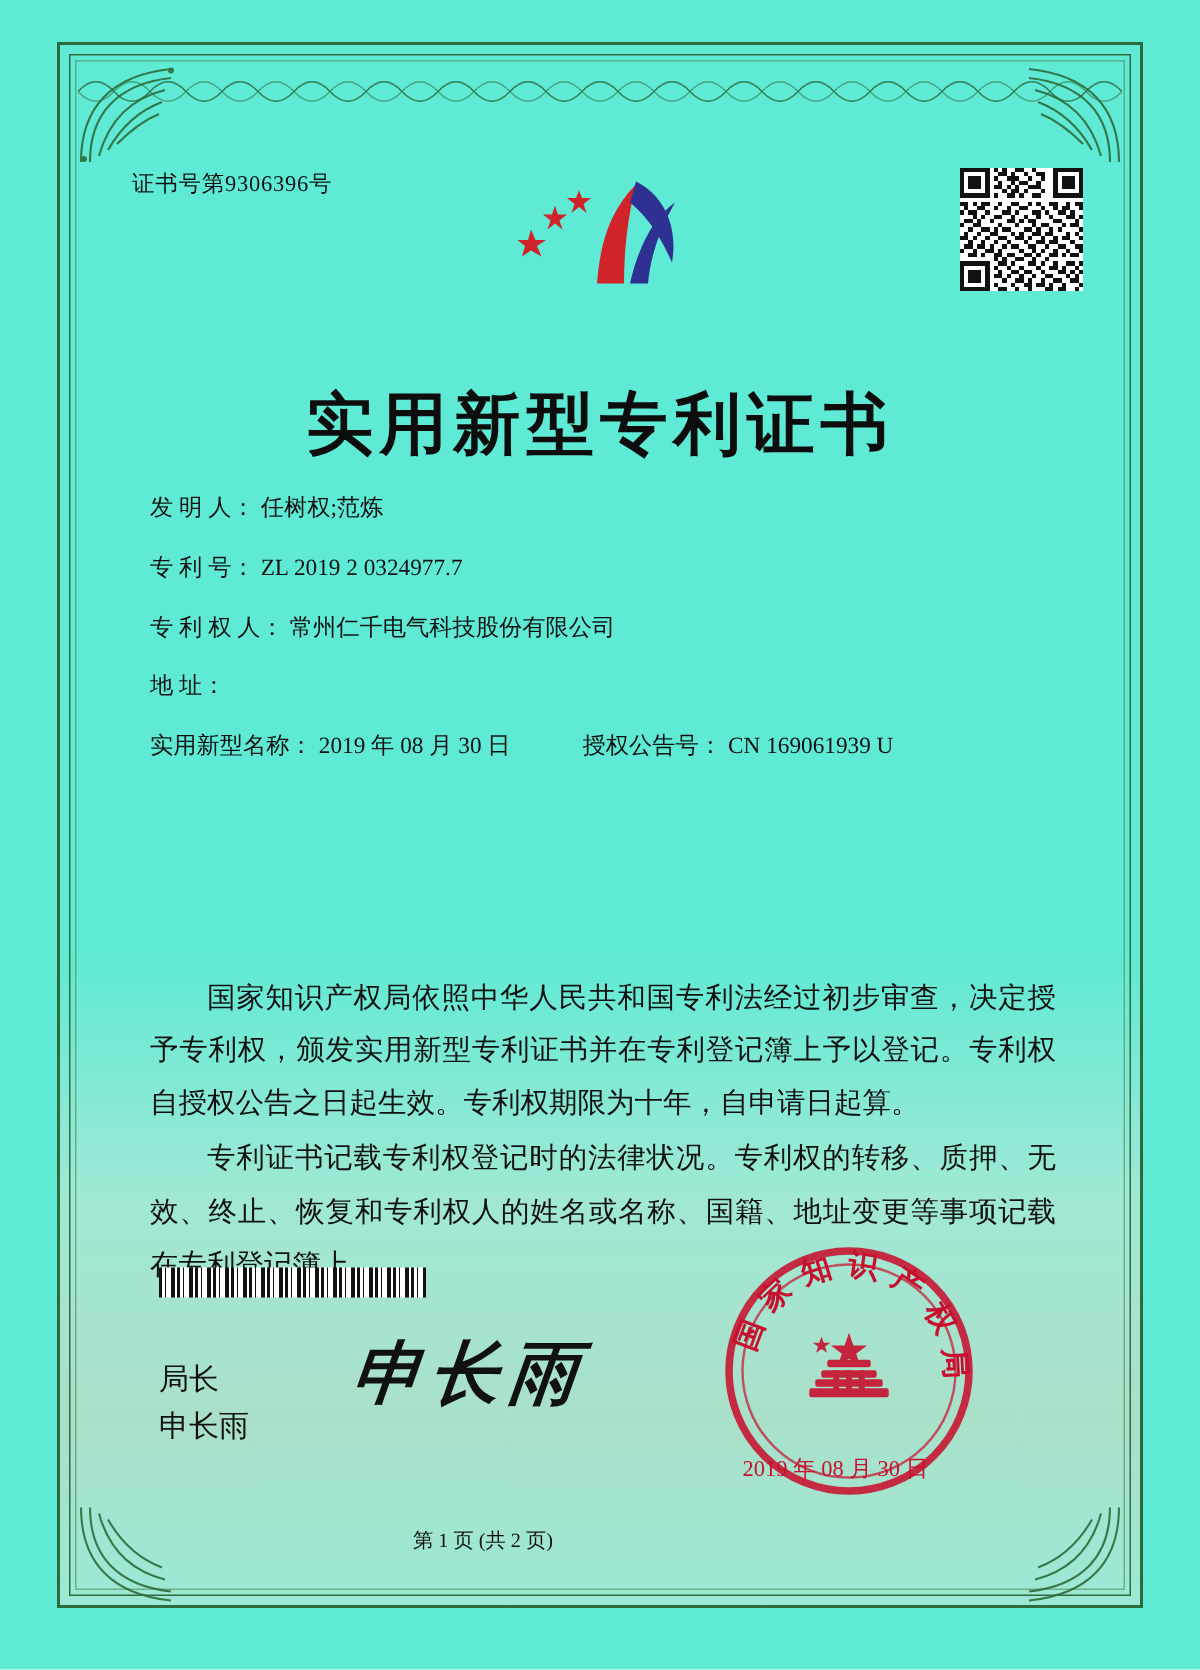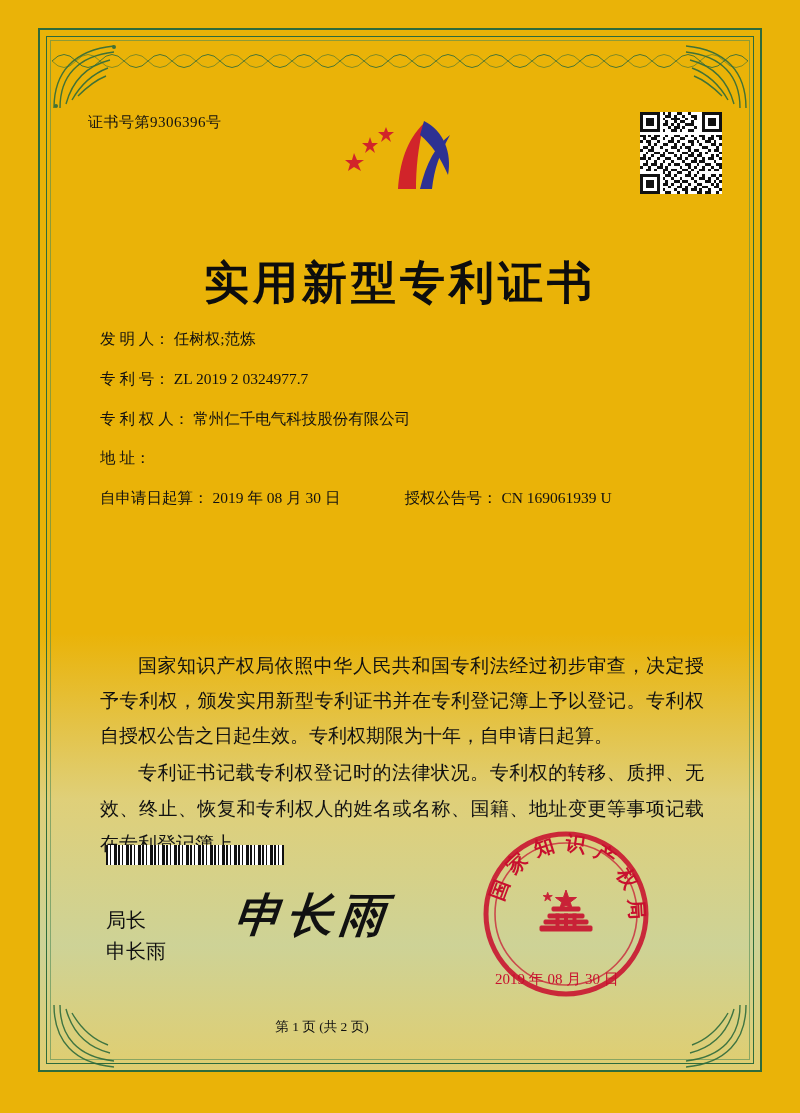--- a/index.html
+++ b/index.html
@@ -14,21 +14,21 @@
     color: #1a1a1a;
     position: relative;
     overflow: hidden;
   }
 
   .page {
     position: absolute;
     left: 0; top: 0;
     width: 800px;
     height: 1113px;
-    background: #eab308;
+    background: #5eead4;
   }
 
   
   .bg-wash {
     position: absolute;
     left: 40px; top: 30px;
     width: 720px; height: 1040px;
     background:
       linear-gradient(to bottom, rgba(255,255,255,0) 58%, rgba(214,231,214,0.55) 74%, rgba(196,221,198,0.75) 88%, rgba(214,232,215,0.5) 100%);
     pointer-events: none;
@@ -132,21 +132,21 @@
   }
   .field-label {
     flex: 0 0 auto;
     letter-spacing: 0px;
   }
   .field-value {
     flex: 0 1 auto;
     margin-left: 4px;
   }
   .field-row.dual .field-second {
-    margin-left: 64px;
+    margin-left: 48px;
     display: flex;
     align-items: center;
   }
 
   .paras {
     position: absolute;
     left: 100px; top: 648px;
     width: 604px;
     font-size: 19px;
     line-height: 1.85;
@@ -531,21 +531,21 @@
       <span class="field-value">ZL 2019 2 0324977.7</span>
     </div>
     <div class="field-row">
       <span class="field-label">专 利 权 人：</span>
       <span class="field-value">常州仁千电气科技股份有限公司</span>
     </div>
     <div class="field-row">
       <span class="field-label">地        址：</span>
     </div>
     <div class="field-row dual">
-      <span class="field-label">自申请日起算：</span>
+      <span class="field-label">实用新型名称：</span>
       <span class="field-value">2019 年 08 月 30 日</span>
       <span class="field-second">
         <span class="field-label">授权公告号：</span>
         <span class="field-value">CN 169061939 U</span>
       </span>
     </div>
   </div>
 
   <div class="paras">
     <p>国家知识产权局依照中华人民共和国专利法经过初步审查，决定授予专利权，颁发实用新型专利证书并在专利登记簿上予以登记。专利权自授权公告之日起生效。专利权期限为十年，自申请日起算。</p>

